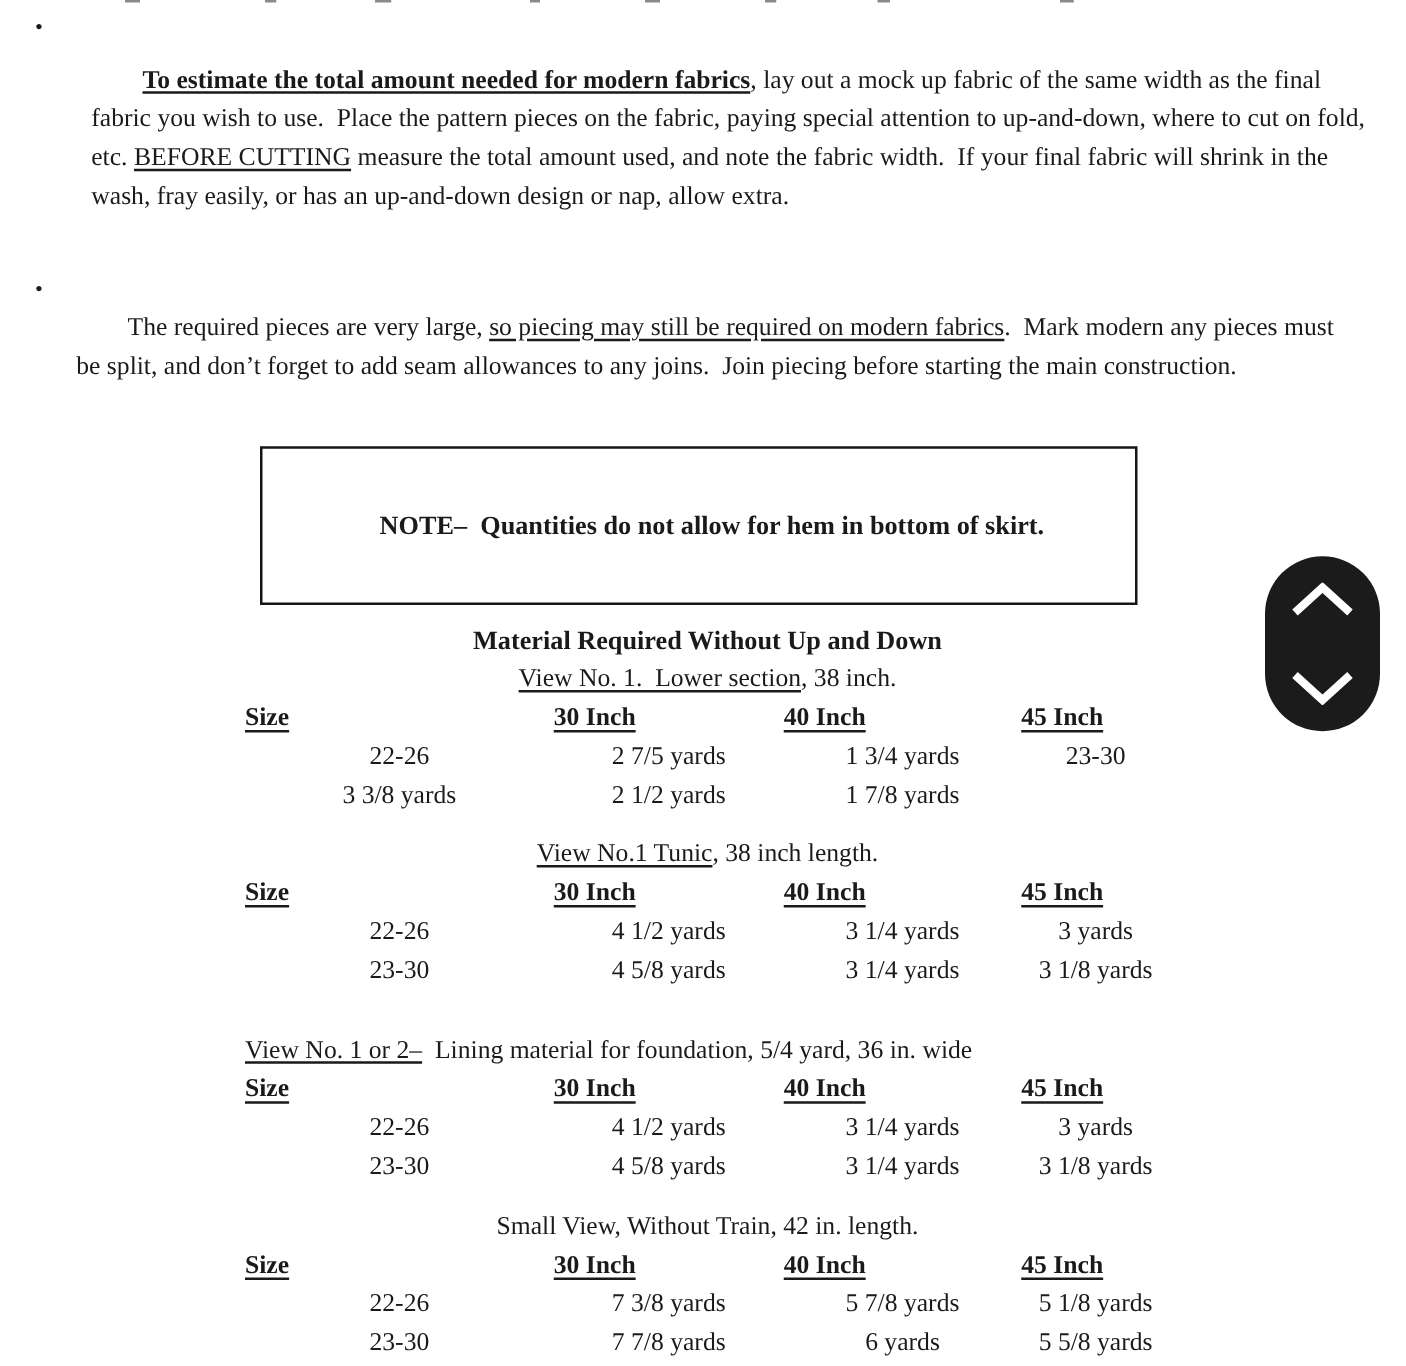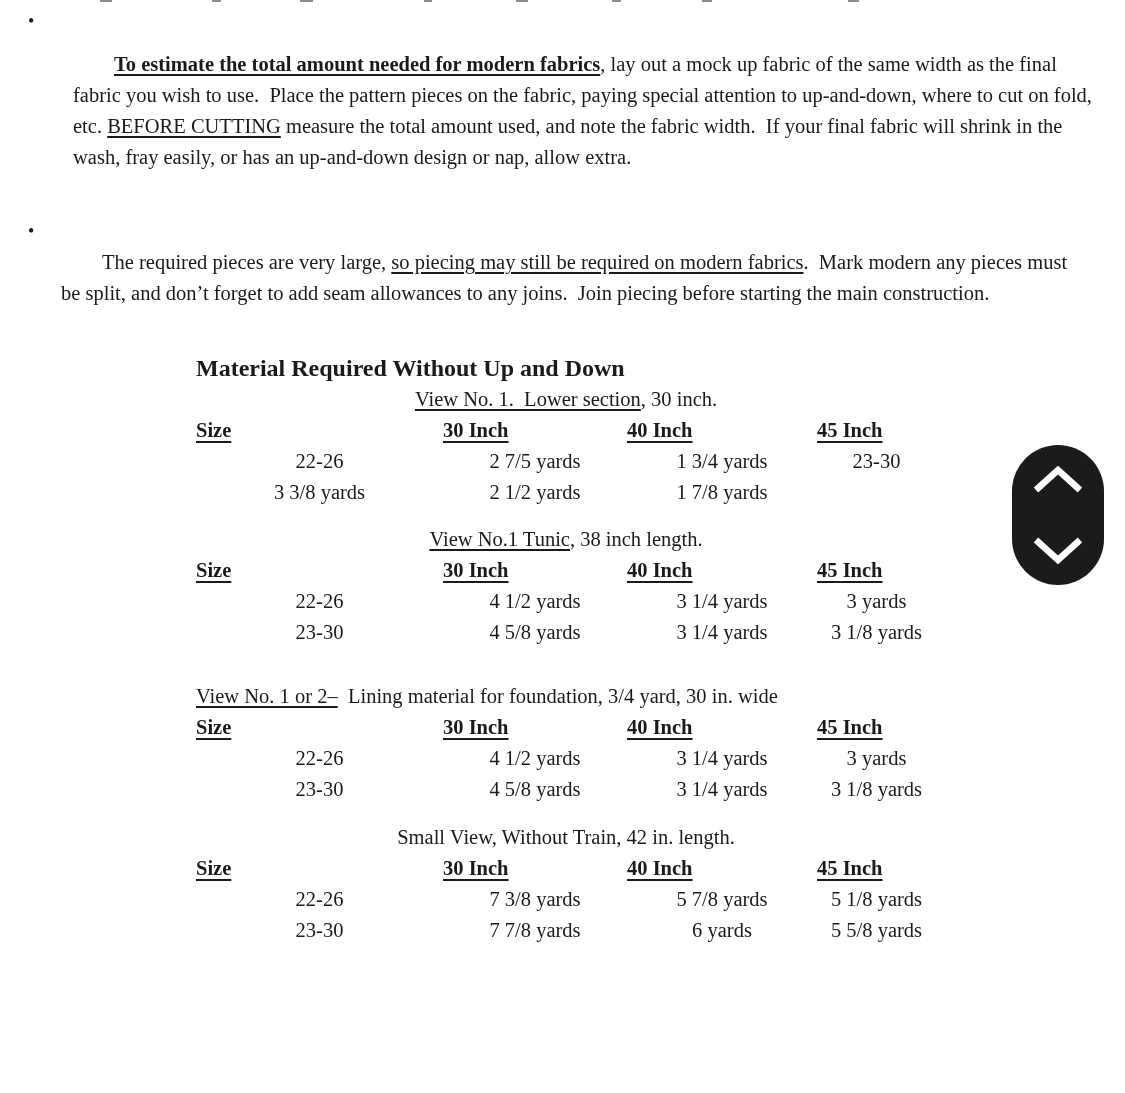--- a/index.html
+++ b/index.html
@@ -38,21 +38,21 @@
     width: 698px;
     border: 2px solid #151515;
     text-align: center;
     font-weight: bold;
     font-size: 21px;
     line-height: 41px;
     white-space: pre-wrap;
   }
 
   .content { margin: 13px 0 0 196px; width: 740px; }
-  .sec-heading { font-weight: bold; font-size: 24px; }
+  .sec-heading { text-align: center; font-weight: bold; font-size: 21px; }
   .sec-caption { text-align: center; white-space: pre-wrap; }
   .sec-caption.left { text-align: left; }
 
   .grid { display: grid; grid-template-columns: 247px 184px 190px 1fr; }
   .grid span { white-space: pre-wrap; text-align: center; }
   .colhead { font-weight: bold; text-decoration: underline; text-decoration-thickness: 2px; text-underline-offset: 4px; justify-self: start; }
 
   .sec-2 { margin-top: 16px; }
   .sec-3 { margin-top: 33px; }
   .sec-4 { margin-top: 17px; }
@@ -106,26 +106,29 @@
       </p>
     </div>
     <div class="bullet">
       <span class="marker">•</span>
       <p class="btext" style="margin:0;">
         <span>The required pieces are very large, </span><span class="u">so piecing may still be required on modern fabrics</span><span>.  Mark modern any pieces must be split, and don’t forget to add seam allowances to any joins.  Join piecing before starting the main construction.</span>
       </p>
     </div>
   </div>
 
+  <div class="note-box">
+    <span>NOTE–  Quantities do not allow for hem in bottom of skirt.</span>
+  </div>
 
   <div class="content">
 
     <div class="sec-1">
       <div class="sec-heading">Material Required Without Up and Down</div>
-      <div class="sec-caption"><span class="u">View No. 1.  Lower section</span><span>, 30 inch.</span></div>
+      <div class="sec-caption"><span class="u">View No. 1.  Lower section</span><span>, 38 inch.</span></div>
       <div class="grid">
         <span class="colhead">Size</span>
         <span class="colhead">30 Inch</span>
         <span class="colhead">40 Inch</span>
         <span class="colhead">45 Inch</span>
         <span>22-26</span>
         <span>2 7/5 yards</span>
         <span>1 3/4 yards</span>
         <span>23-30</span>
         <span>3 3/8 yards</span>
@@ -146,21 +149,21 @@
         <span>3 1/4 yards</span>
         <span>3 yards</span>
         <span>23-30</span>
         <span>4 5/8 yards</span>
         <span>3 1/4 yards</span>
         <span>3 1/8 yards</span>
       </div>
     </div>
 
     <div class="sec-3">
-      <div class="sec-caption left"><span class="u">View No. 1 or 2–</span><span>  Lining material for foundation, 3/4 yard, 30 in. wide</span></div>
+      <div class="sec-caption left"><span class="u">View No. 1 or 2–</span><span>  Lining material for foundation, 5/4 yard, 36 in. wide</span></div>
       <div class="grid">
         <span class="colhead">Size</span>
         <span class="colhead">30 Inch</span>
         <span class="colhead">40 Inch</span>
         <span class="colhead">45 Inch</span>
         <span>22-26</span>
         <span>4 1/2 yards</span>
         <span>3 1/4 yards</span>
         <span>3 yards</span>
         <span>23-30</span>

